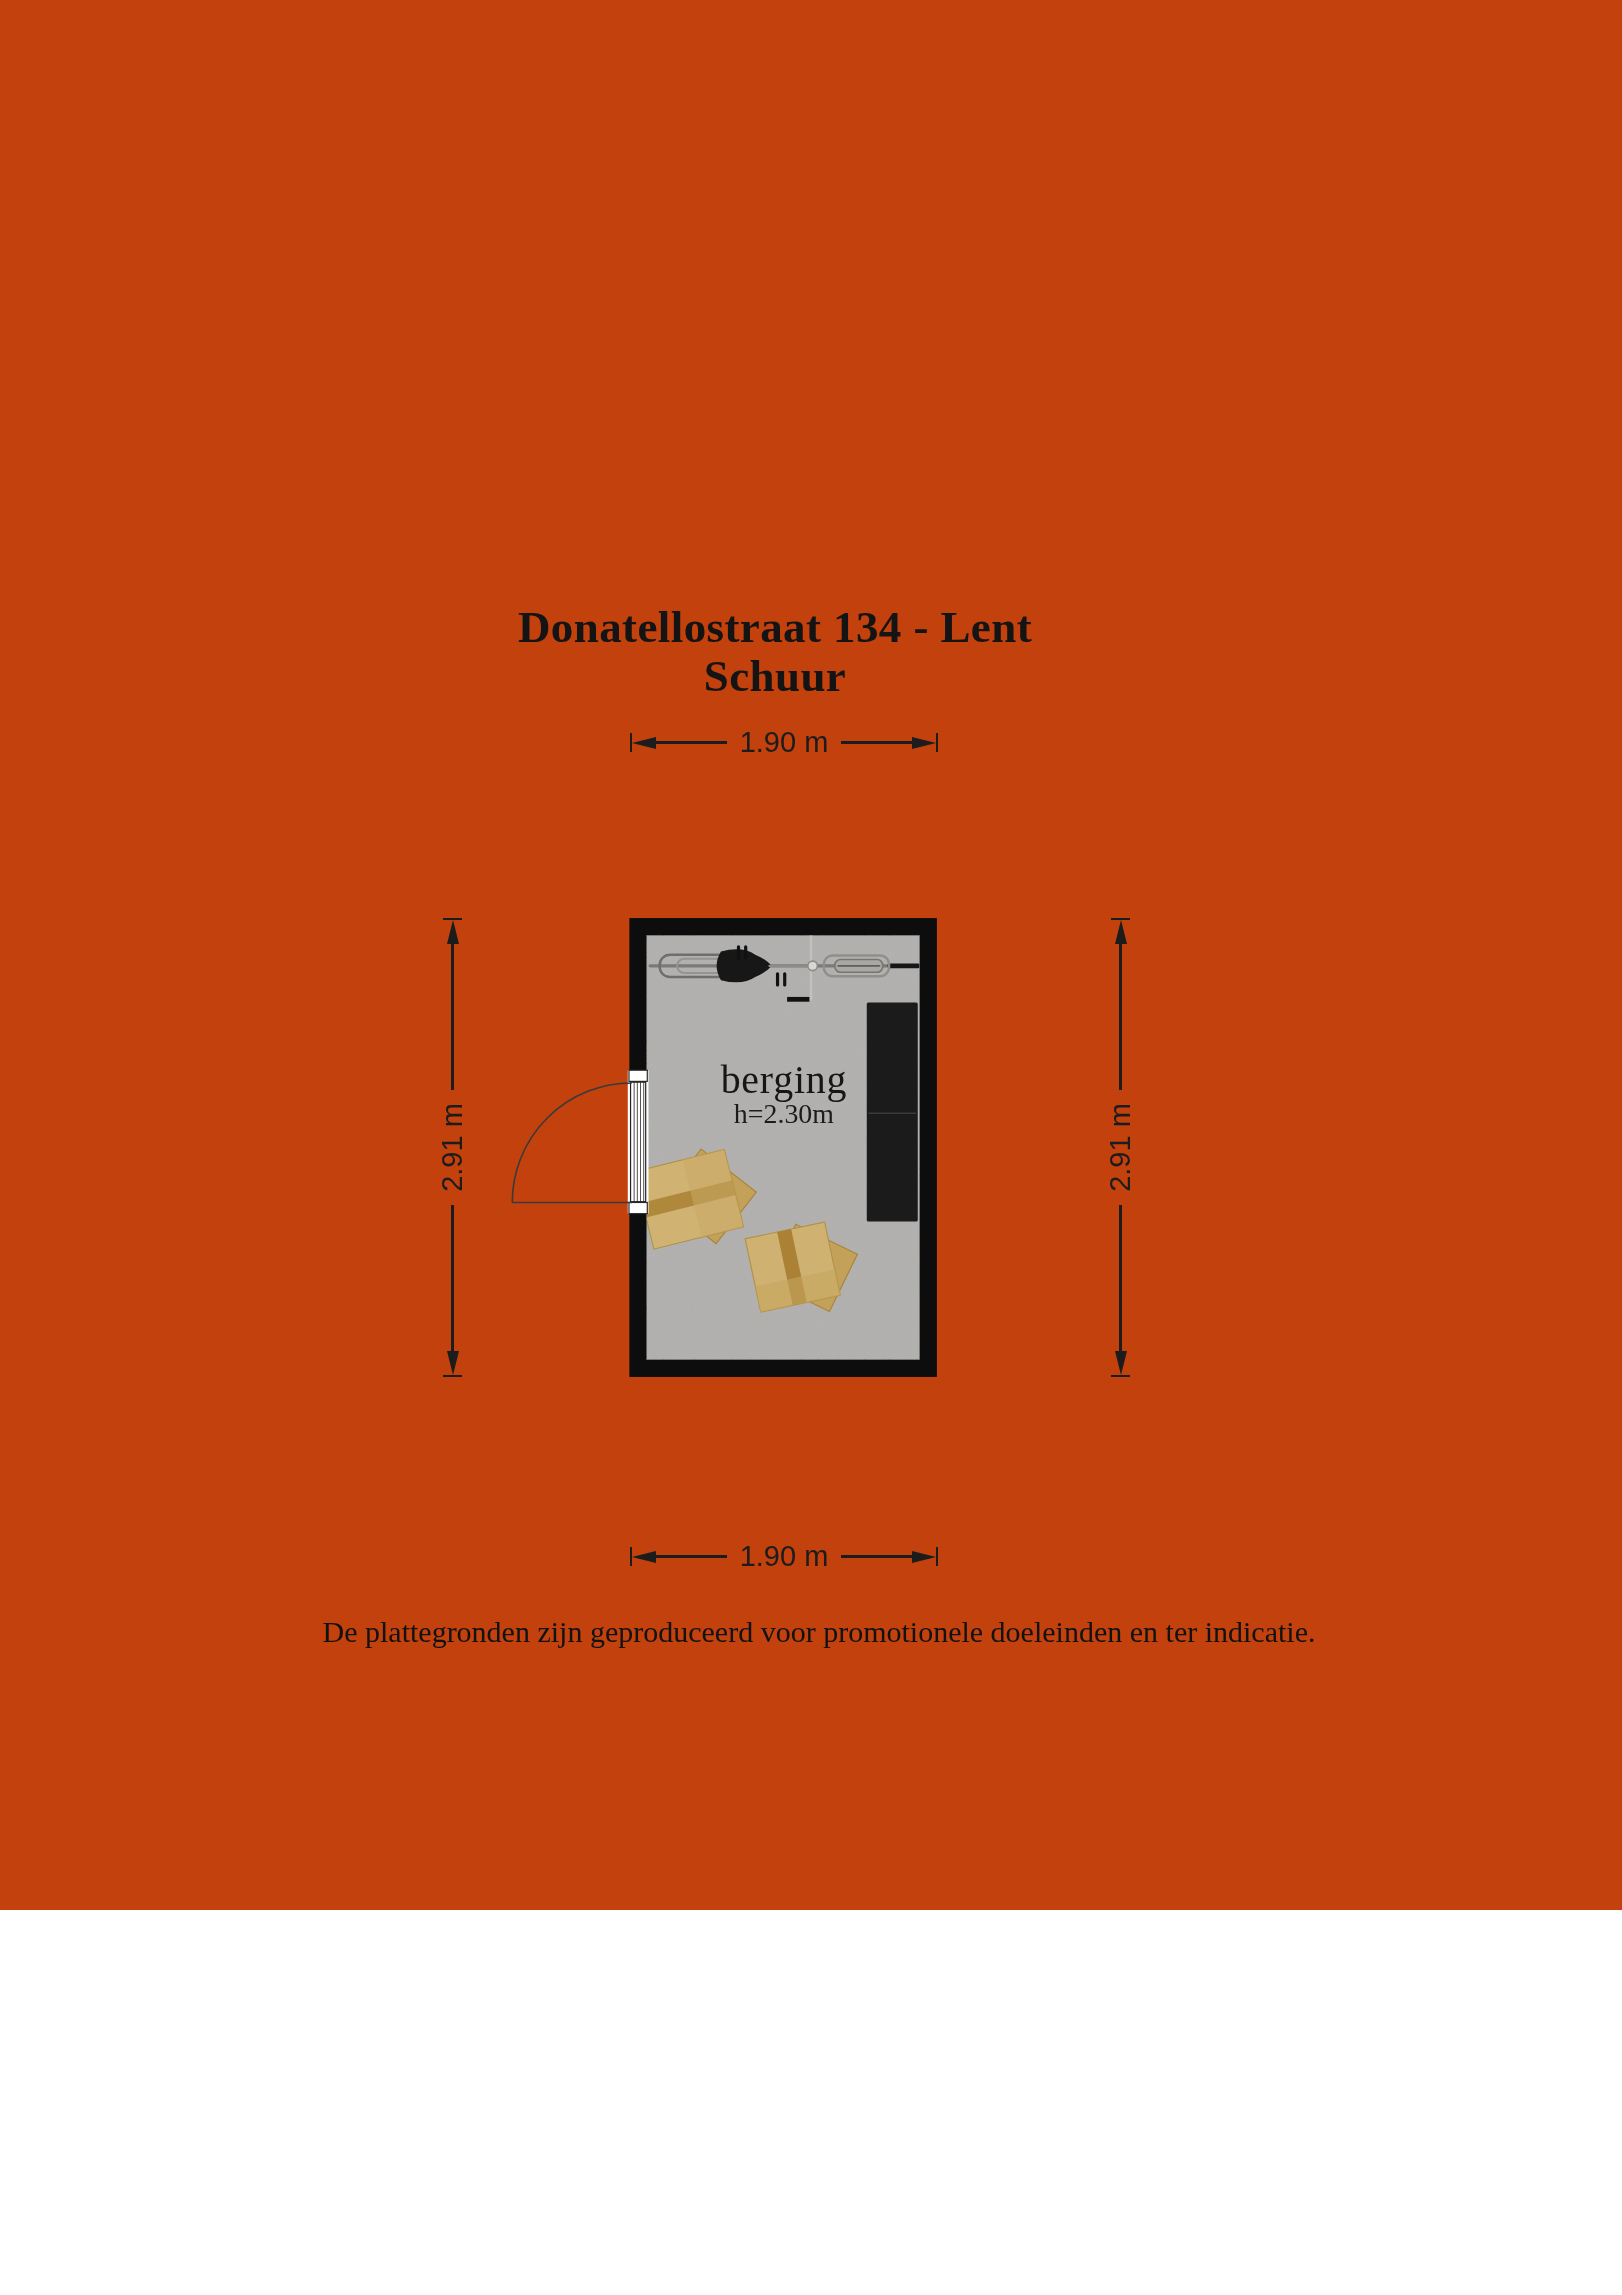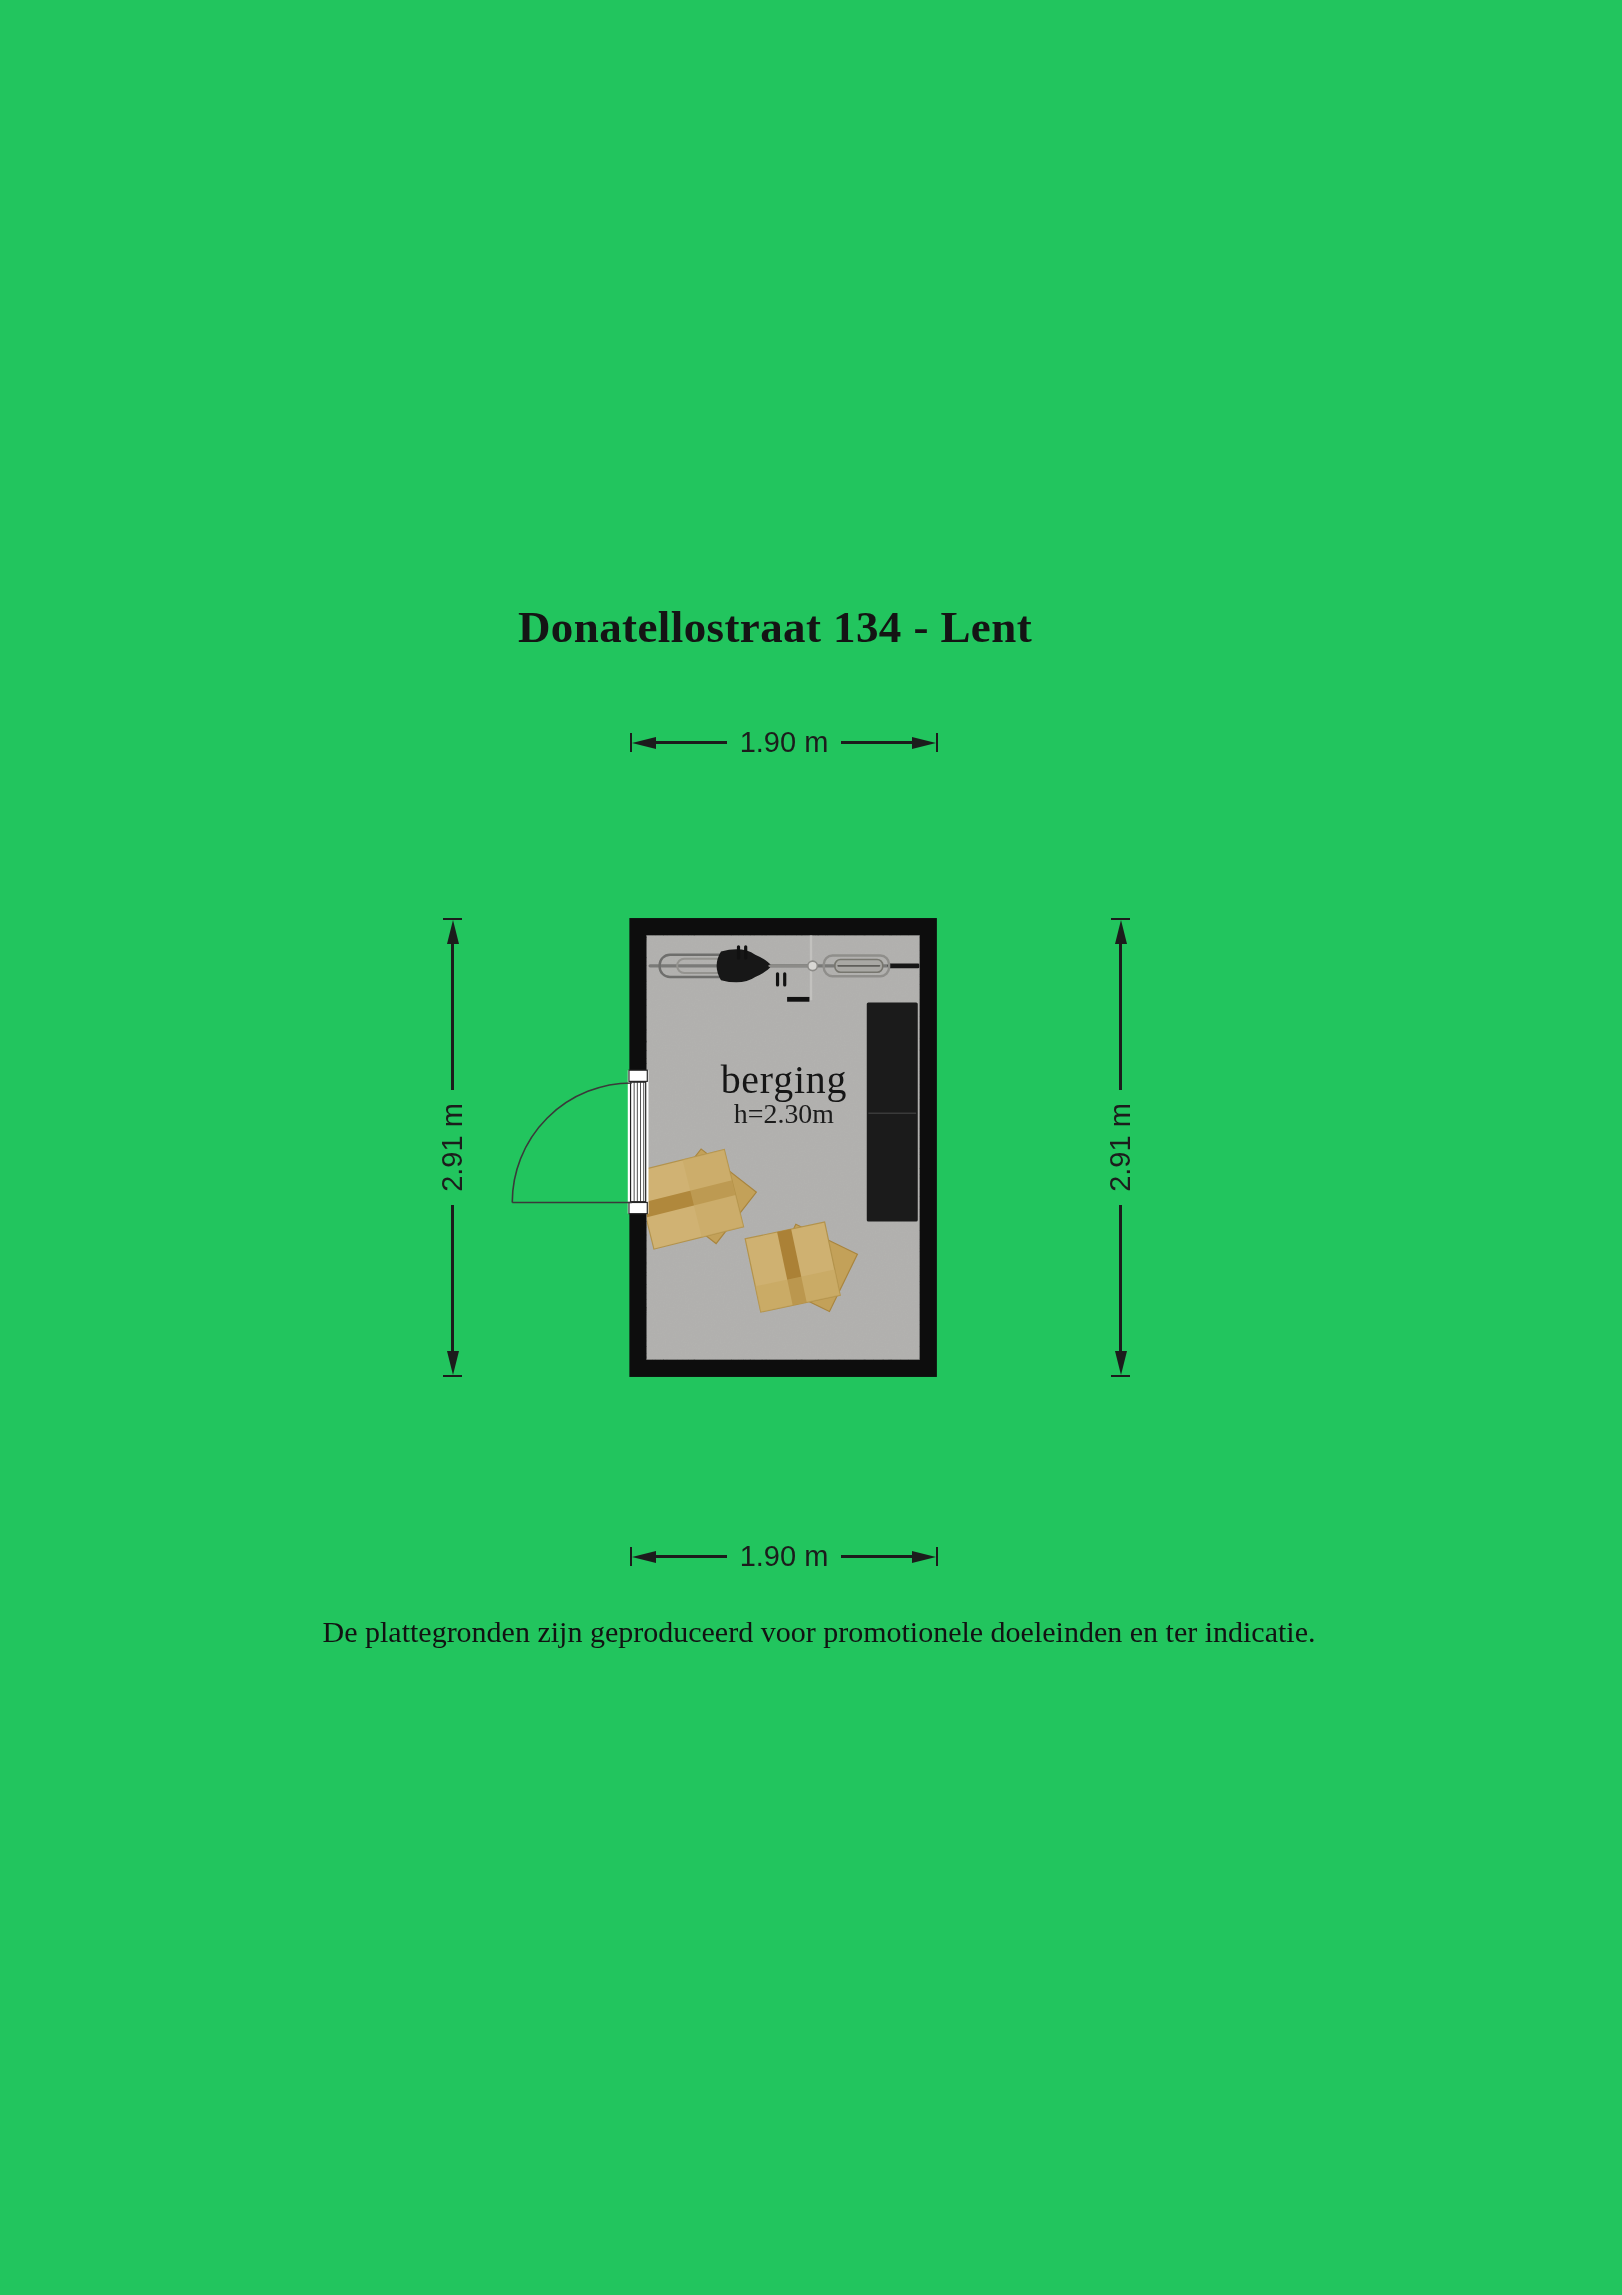--- a/index.html
+++ b/index.html
@@ -1,20 +1,20 @@
 <!DOCTYPE html>
 <html style="font-size:12.8px"><head>
 <meta charset="utf-8">
 <style>
   html,body{margin:0;padding:0;background:#ffffff;}
   .page{
     position:relative;
     width:1623px;
-    height:2295px;
-    background:#22c55e;
+    height:1910px;
+    background:#c2410c;
     overflow:hidden;
     font-family:"Liberation Serif", serif;
   }
   
   .title-block{
     position:absolute;
     top:603px;
     left:775px;
     transform:translateX(-50%);
     text-align:center;
@@ -72,20 +72,21 @@
     line-height:1.32;
   }
 </style>
 </head>
 <body>
 
 <div class="page">
 
   <div class="title-block">
     <div>Donatellostraat 134 - Lent</div>
+    <div>Schuur</div>
   </div>
 
   <div class="dim dim-top">
     <span class="tick"></span>
     <span class="ah left"></span>
     <span class="dline"></span>
     <span class="dlabel">1.90 m</span>
     <span class="dline"></span>
     <span class="ah right"></span>
     <span class="tick"></span>

